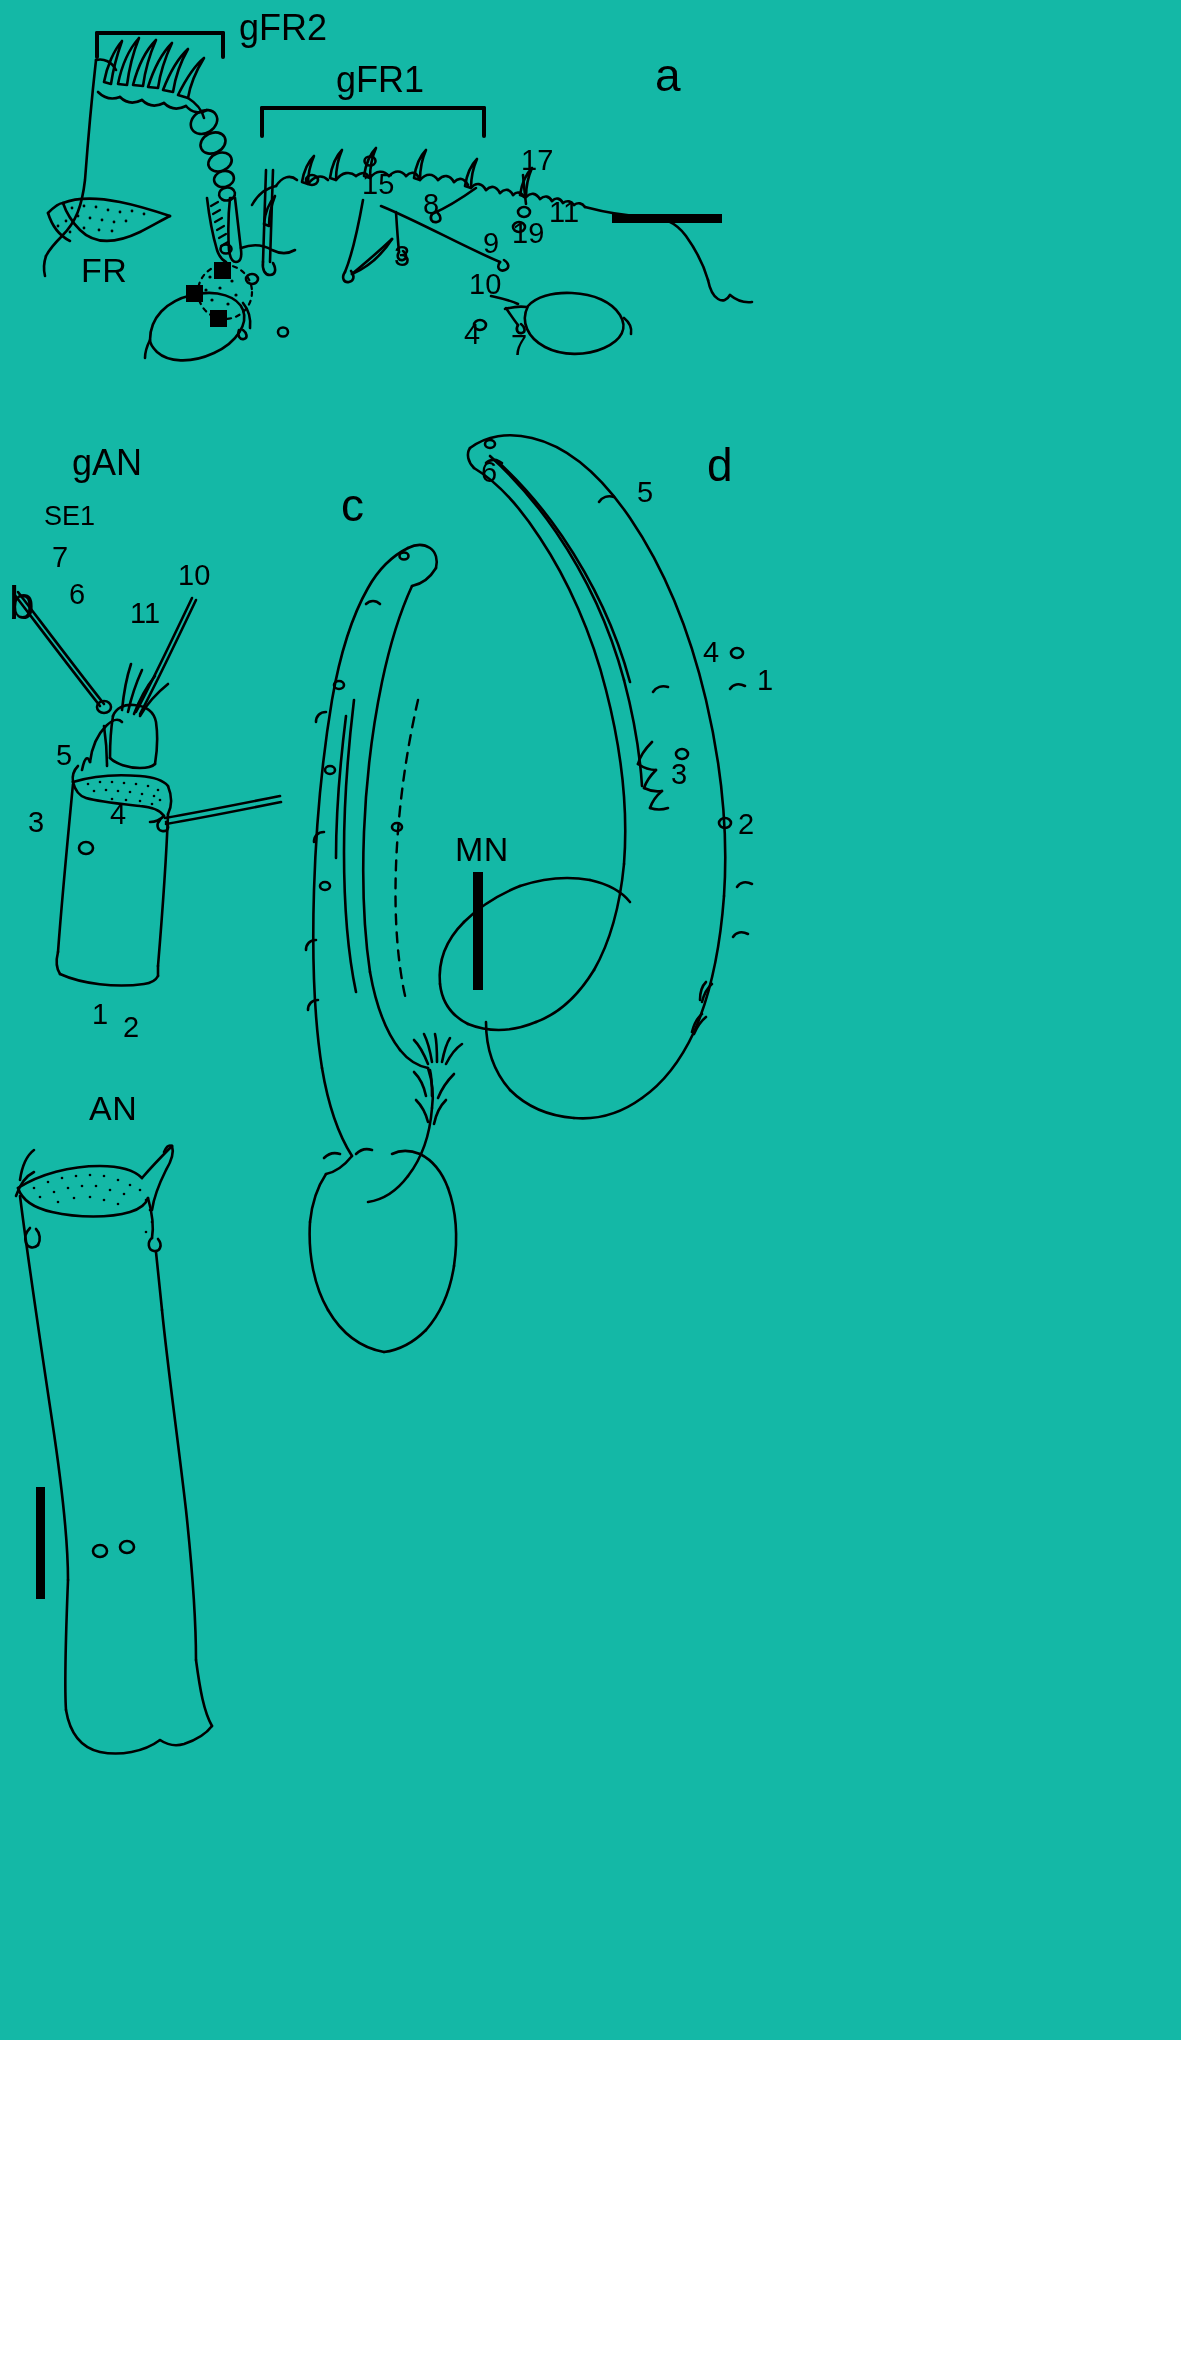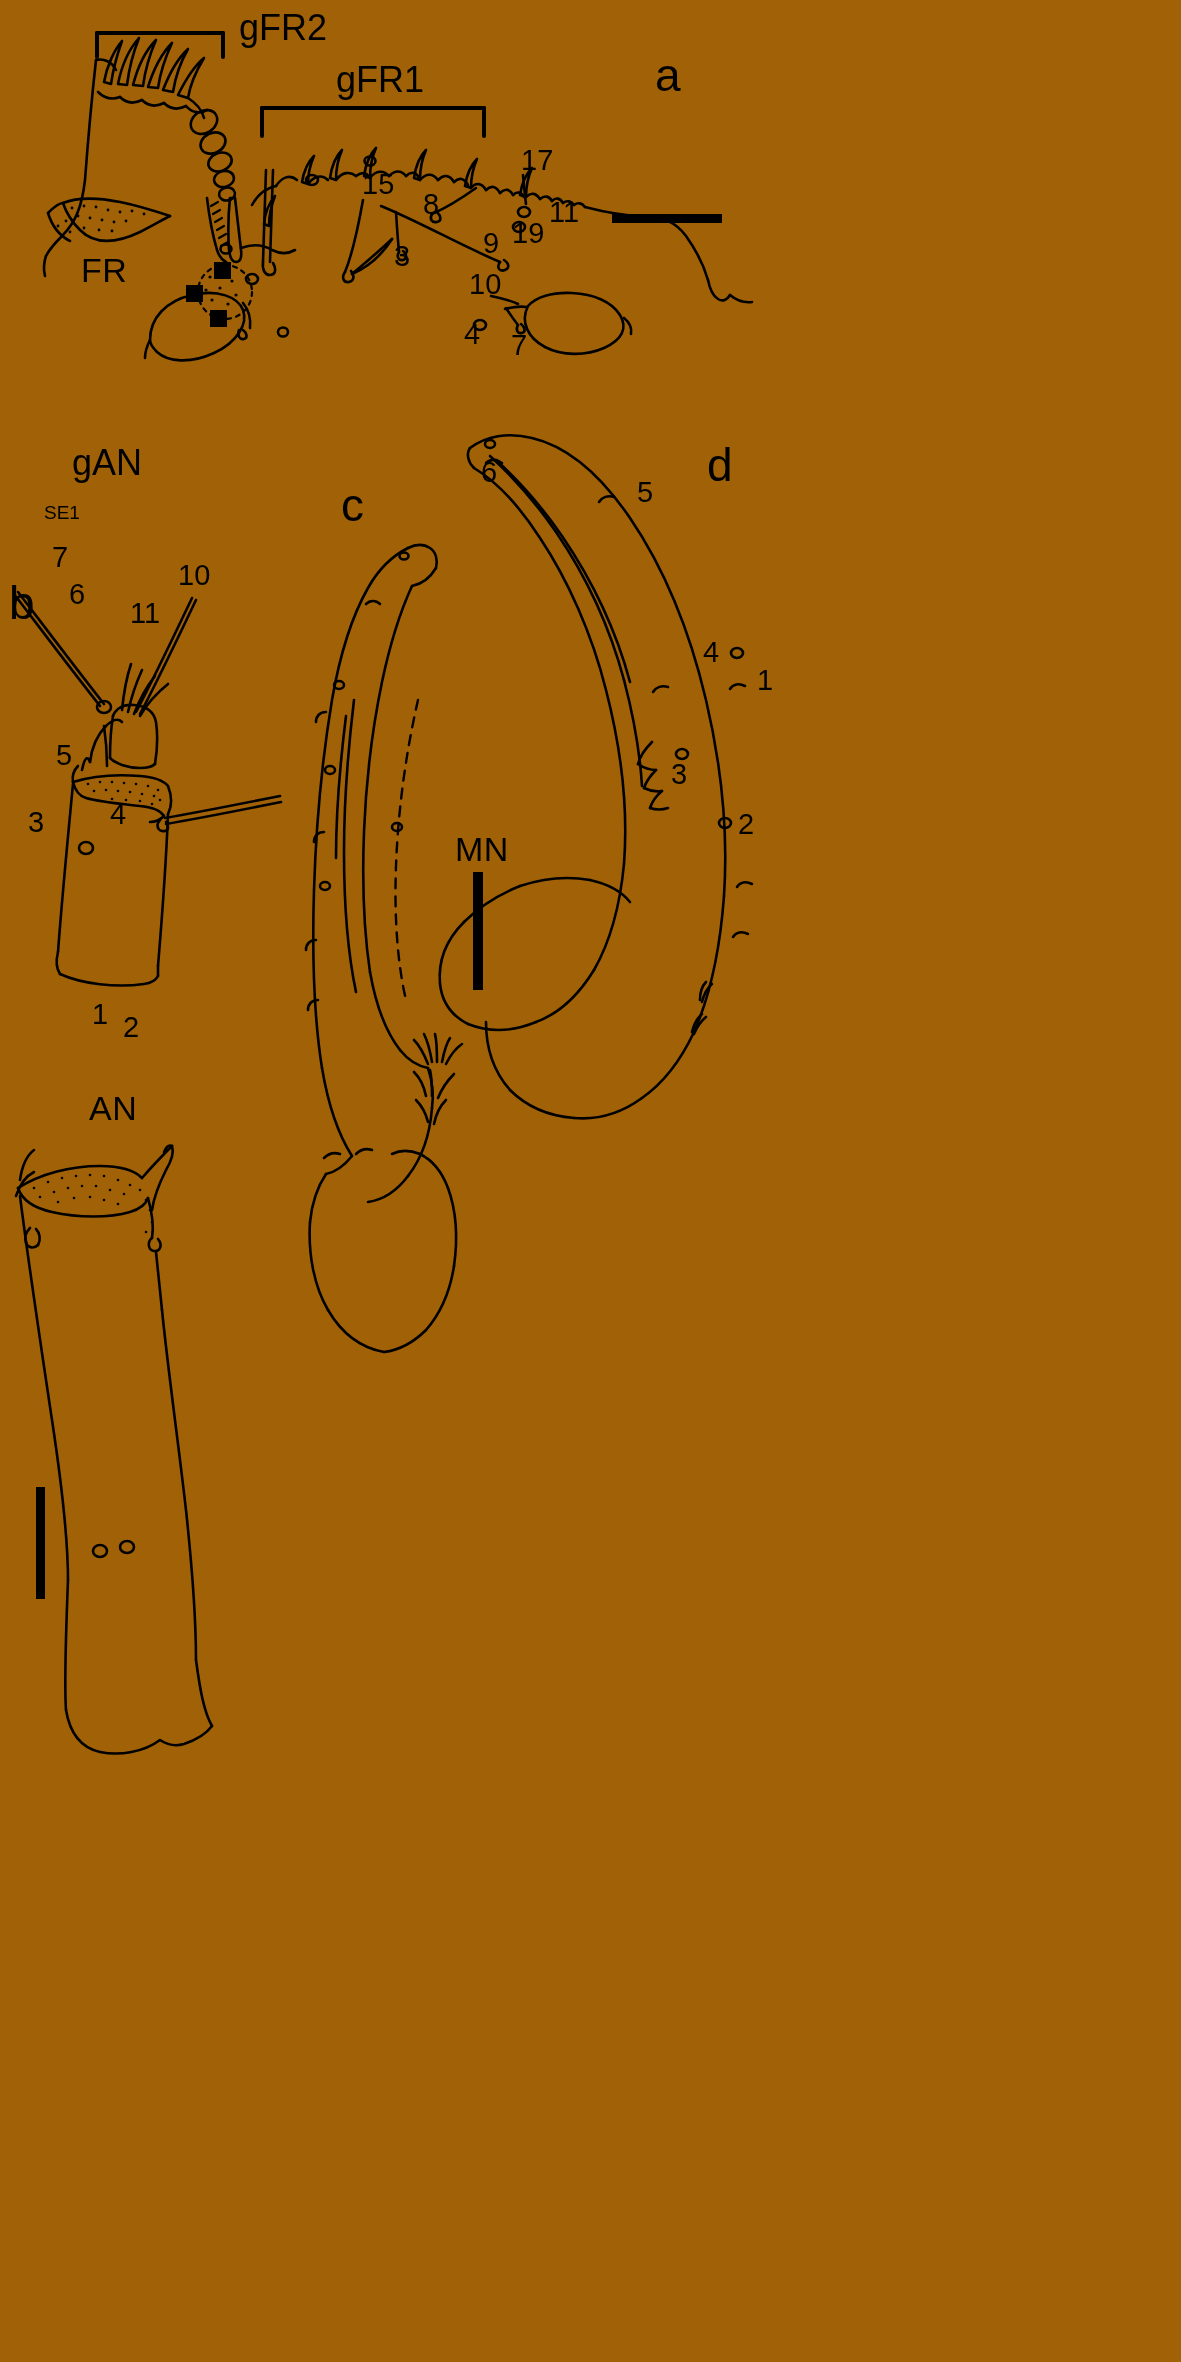--- a/index.html
+++ b/index.html
@@ -7,22 +7,22 @@
     padding: 0;
     background: #ffffff;
   }
   body {
     font-family: "Liberation Sans", sans-serif;
     color: #000000;
   }
   #figure {
     position: relative;
     width: 1181px;
-    height: 2362px;
-    background: #a16207;
+    height: 2040px;
+    background: #14b8a6;
     overflow: hidden;
     text-decoration: underline;
   }
   #figure svg {
     position: absolute;
     left: 0;
     top: 0;
     width: 1181px;
     height: 2362px;
   }
@@ -31,21 +31,21 @@
     white-space: nowrap;
     line-height: 1;
     font-family: "Liberation Sans", sans-serif;
     color: #000;
     user-select: none;
   }
   .lbl-panel   { font-size: 46px; font-weight: 400; }
   .lbl-struct  { font-size: 34px; font-weight: 400; letter-spacing: 0.5px; }
   .lbl-group   { font-size: 36px; font-weight: 400; }
   .lbl-num     { font-size: 29px; font-weight: 400; }
-  .lbl-se      { font-size: 19px; font-weight: 400; }
+  .lbl-se      { font-size: 27px; font-weight: 400; }
 </style>
 </head>
 <body>
 
 <div id="figure">
 
   <svg viewBox="0 0 1181 2362" xmlns="http://www.w3.org/2000/svg">
     <g fill="none" stroke="#000" stroke-width="2.6" stroke-linecap="round" stroke-linejoin="round">
 
       <g>

